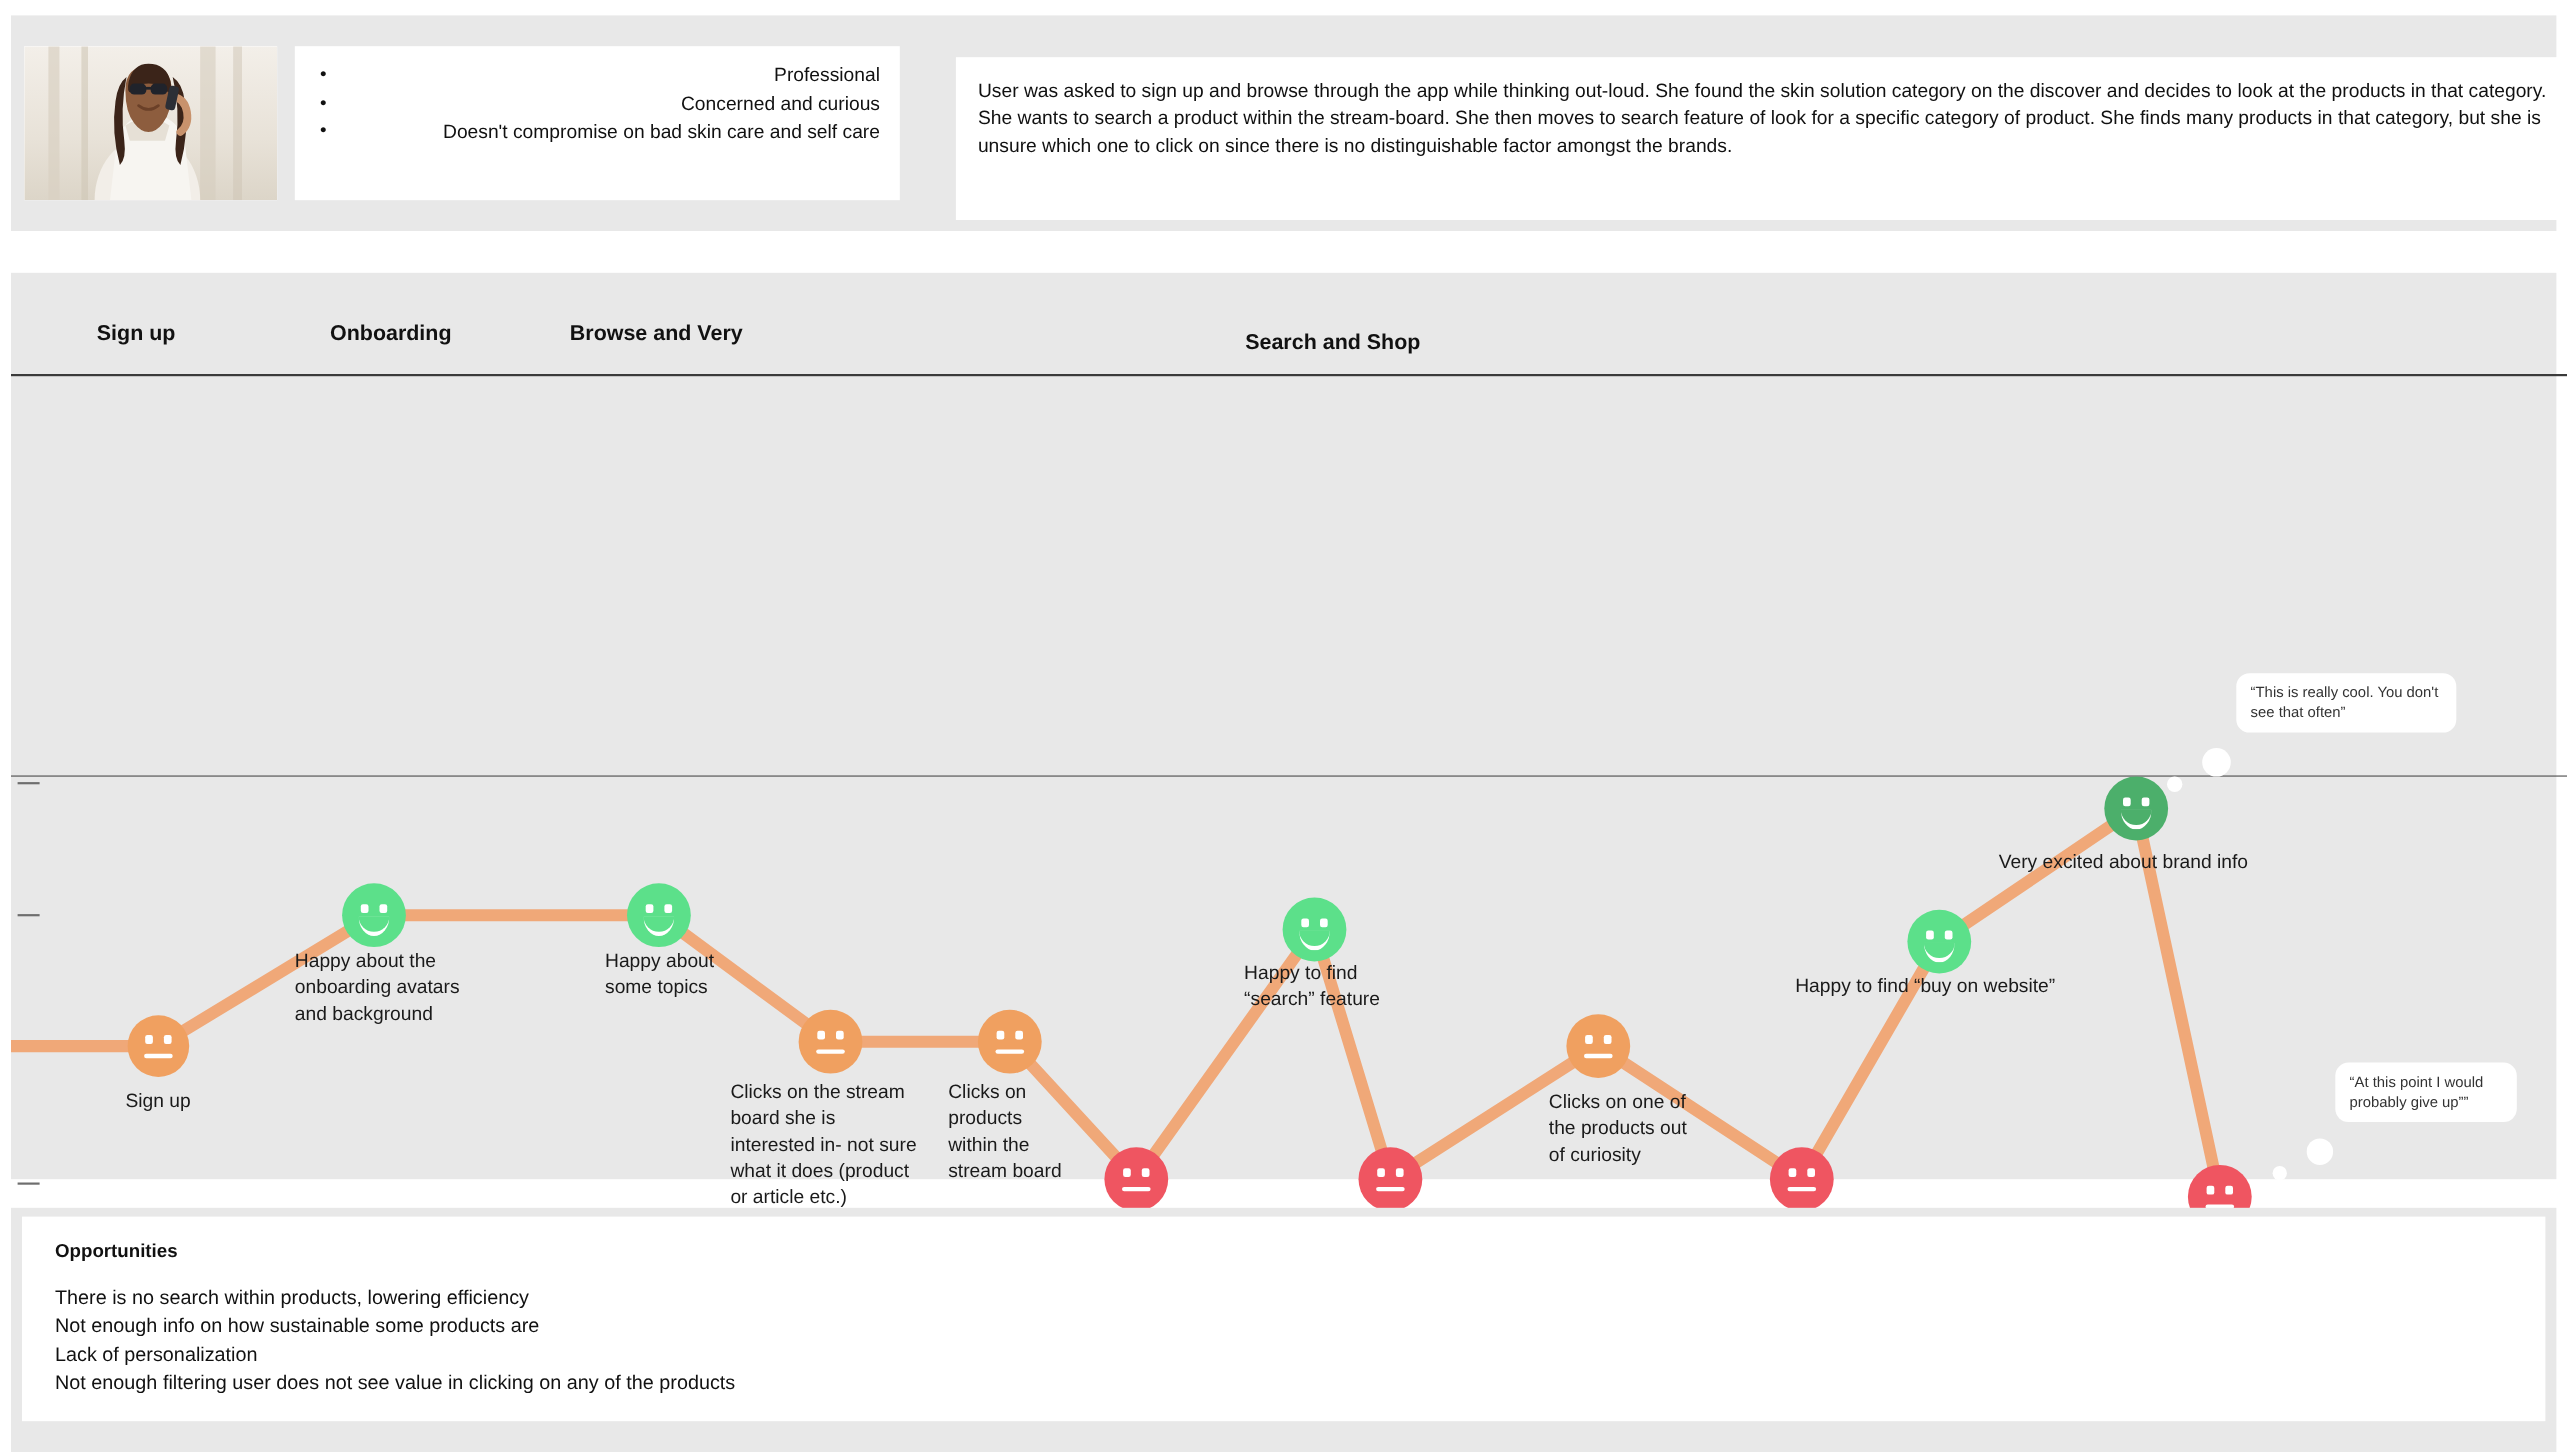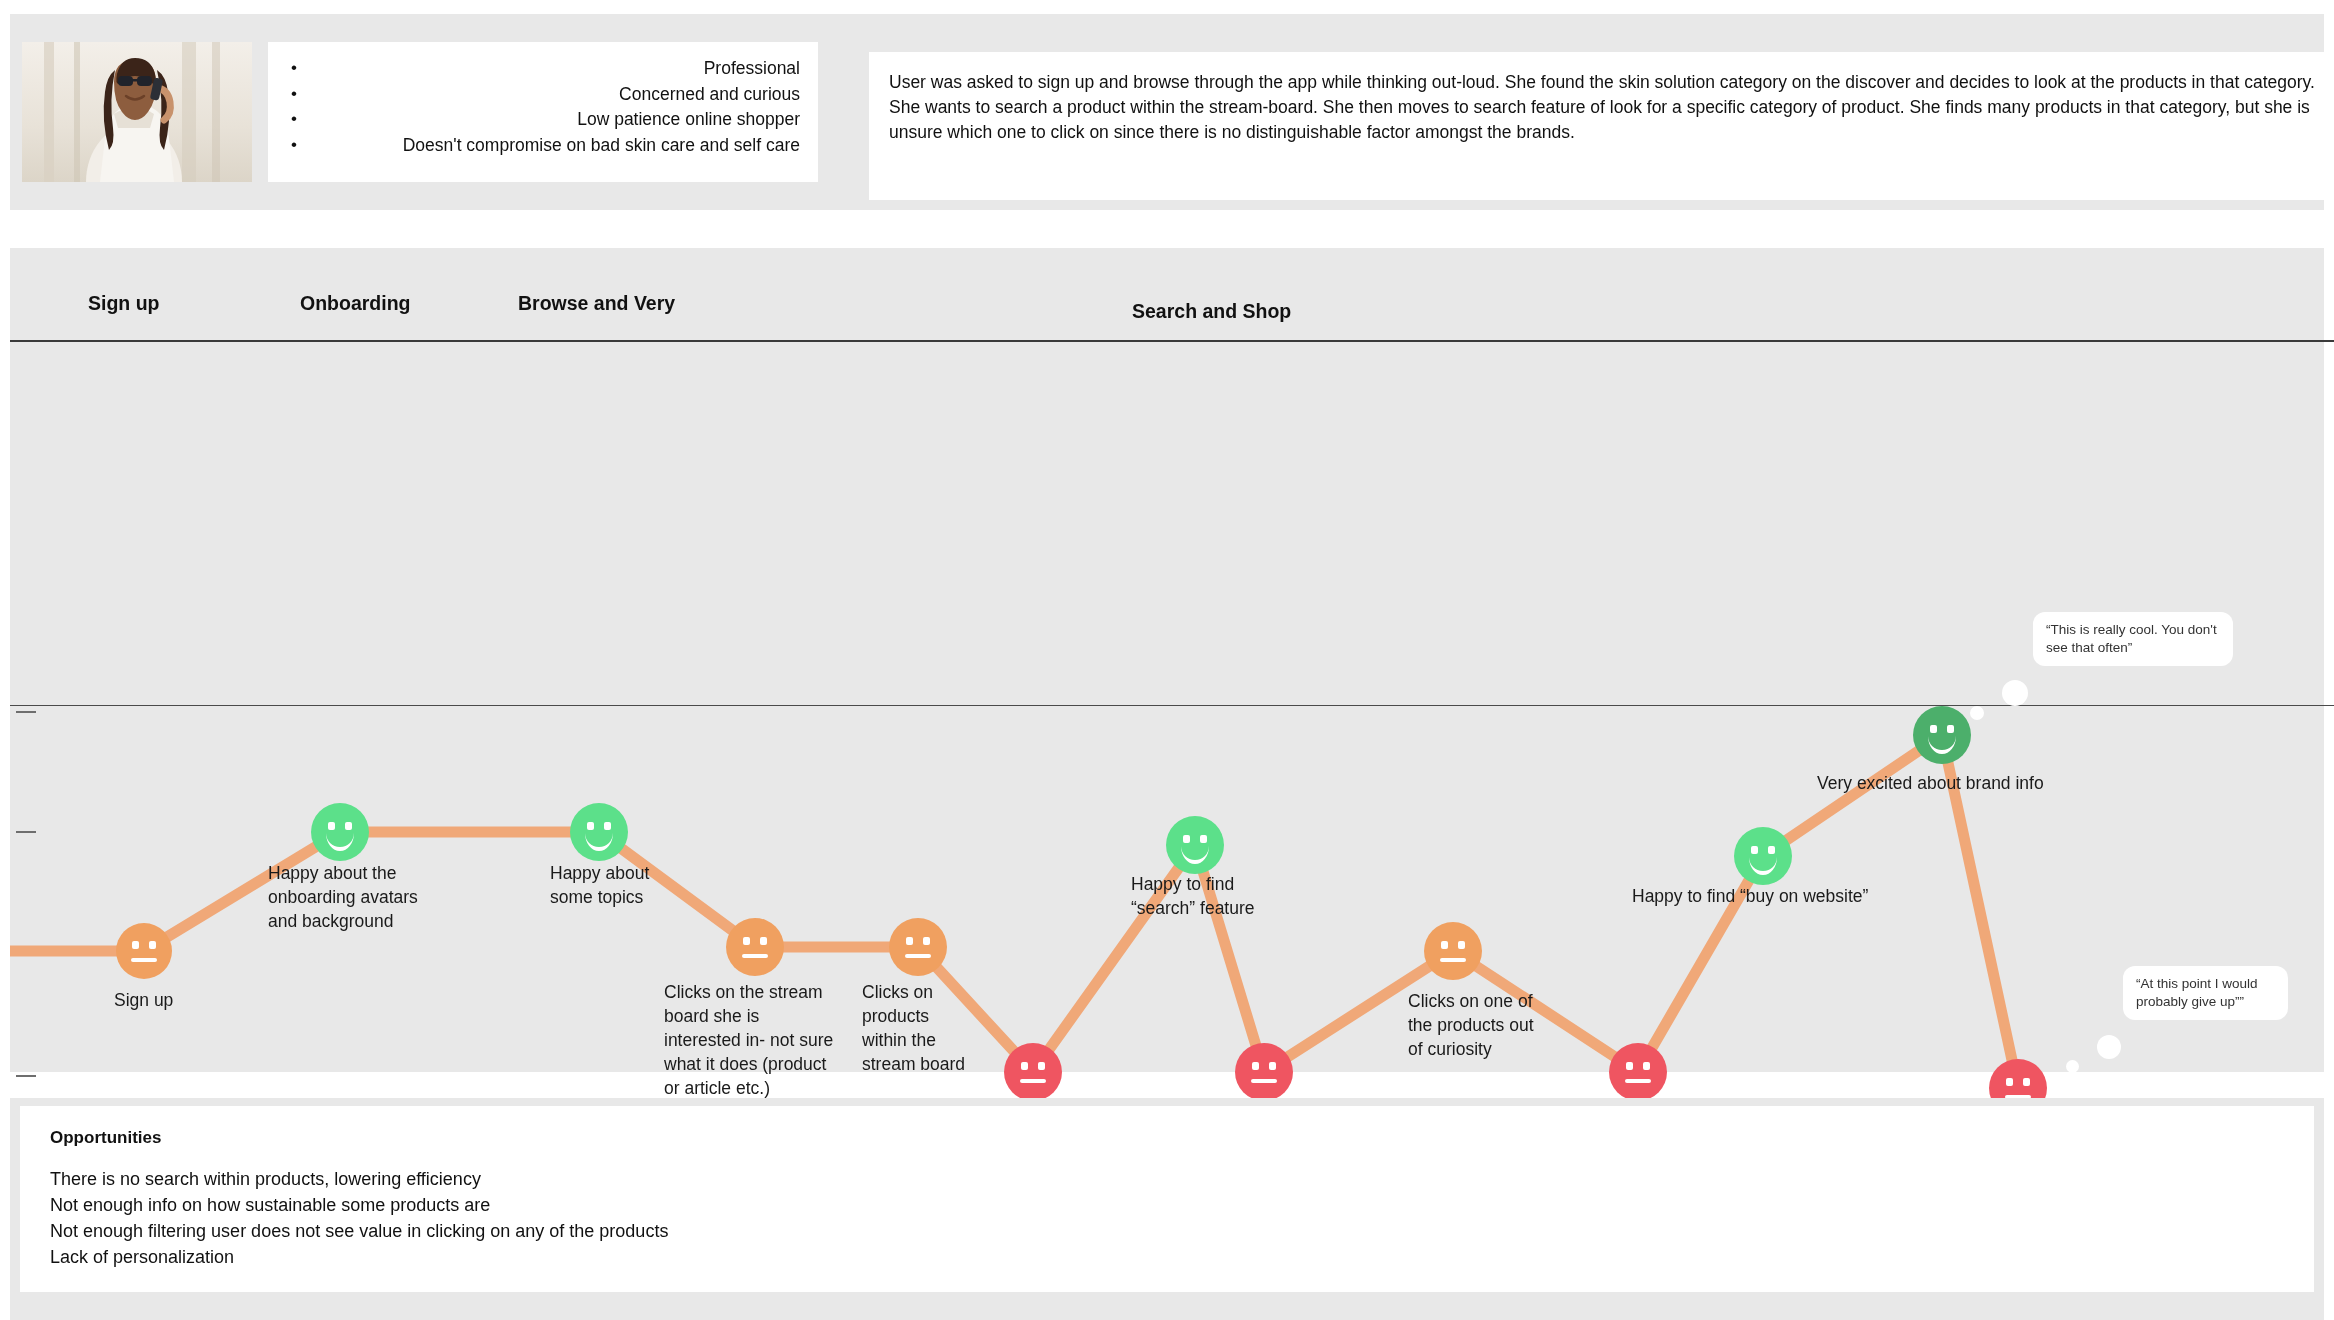--- a/index.html
+++ b/index.html
@@ -179,21 +179,20 @@
         <path d="M104 54 q9 7 18 0" stroke="#6b4028" stroke-width="2.5" fill="none" stroke-linecap="round"></path>
         <path d="M136 46 q10 2 12 14 q2 12 -6 18" stroke="#c8926c" stroke-width="7" fill="none" stroke-linecap="round"></path>
         <rect x="130" y="36" width="9" height="22" rx="3" fill="#2c2f36" transform="rotate(12 134 47)"></rect>
       </svg>
     </div>
 
     <div class="persona-traits">
       <ul>
         <li>Professional</li>
         <li>Concerned and curious</li>
-        <li>Low patience online shopper</li>
         <li>Doesn't  compromise on bad skin care and self care</li>
       </ul>
     </div>
 
     <div class="persona-summary">
       <p>User was asked to sign up and browse through the app while thinking out-loud. She found the skin solution category on the discover and decides to look at the products in that category. She wants to search a product within the stream-board. She then moves to search feature of look for a specific category of product. She finds many products in that category, but she is unsure  which one to click on since there is no distinguishable factor amongst the brands.</p>
     </div>
   </div>
 
   <div class="journey-band">
@@ -345,19 +344,19 @@
         <div class="bubble" style="left: 2113px; top: 718px; width: 165px;">“At this point I would probably give up””</div>
       </div>
   </div>
 
   <div class="opp-band">
     <div class="opp-card">
       <div class="opp-title">Opportunities</div>
       <ul class="opp-list">
         <li>There is no search within products, lowering efficiency</li>
         <li>Not enough info on how sustainable some products are</li>
+        <li>Lack of personalization</li>
         <li>Not enough filtering user does not see value in clicking on any of the products</li>
-        <li>Lack of personalization</li>
       </ul>
     </div>
   </div>
 
 </div>
 
 </body></html>

